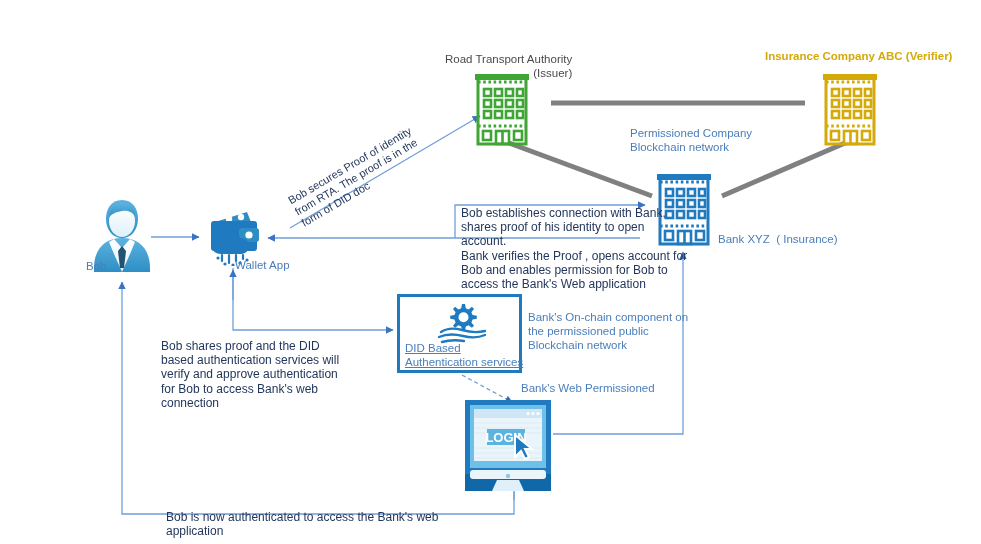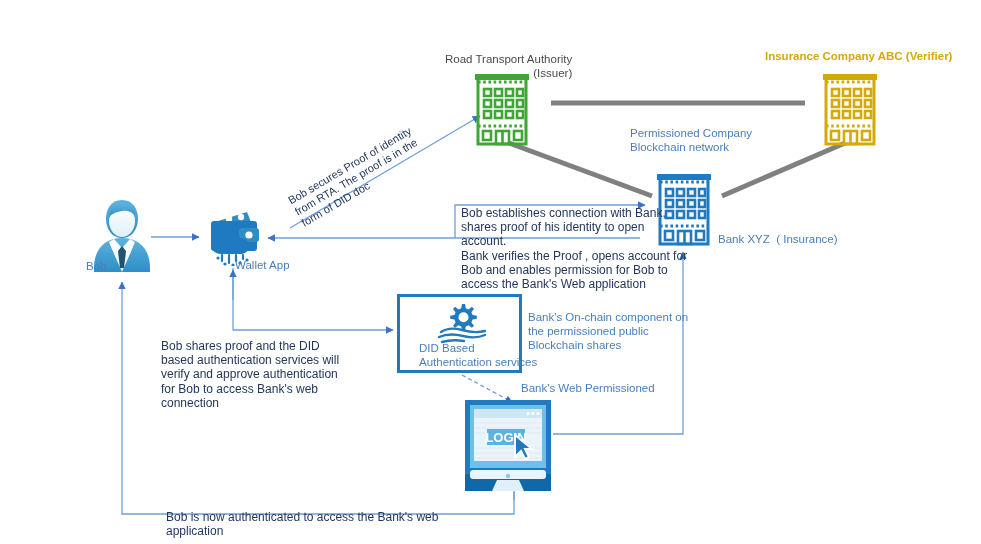--- a/index.html
+++ b/index.html
@@ -216,27 +216,27 @@
       <g fill="#1f7ac0">
         <path d="M29,3 L32,3 L32.8,7.2 L35.6,8.4 L38.9,5.8 L41,7.9 L38.4,11.2 L39.6,14 L43.8,14.8 L43.8,17.8 L39.6,18.6 L38.4,21.4 L41,24.7 L38.9,26.8 L35.6,24.2 L32.8,25.4 L32,29.6 L29,29.6 L28.2,25.4 L25.4,24.2 L22.1,26.8 L20,24.7 L22.6,21.4 L21.4,18.6 L17.2,17.8 L17.2,14.8 L21.4,14 L22.6,11.2 L20,7.9 L22.1,5.8 L25.4,8.4 L28.2,7.2 Z"></path>
         <circle cx="30.5" cy="16.3" r="5" fill="#fff"></circle>
       </g>
       <g fill="none" stroke="#1f7ac0" stroke-width="2.4" stroke-linecap="round">
         <path d="M8,31 C14,27 22,27 29,29 C36,31 44,32 52,30"></path>
         <path d="M6,36 C13,33 22,33 30,35 C38,37 45,37 52,34"></path>
         <path d="M9,41 C16,39 24,39 31,40"></path>
       </g>
     </svg>
-    <div class="lbl" style="left:19px;top:44px;color:#4a7ebb;">DID Based
+    <div class="lbl" style="left:5px;top:44px;color:#4a7ebb;text-decoration:underline;">DID Based
 Authentication services</div>
   </div>
 
   <div class="lbl" style="left:528px;top:310px;">Bank's On-chain component on
 the permissioned public
-Blockchain shares</div>
+Blockchain network</div>
 
   <div class="lbl" style="left:521px;top:381px;">Bank's Web Permissioned</div>
 
   <div class="icon-wrap" style="left:464px;top:399px;">
     <svg width="88" height="93" viewBox="0 0 88 93">
       <rect x="1" y="1" width="86" height="74" fill="#1f7ac0"></rect>
       <rect x="6" y="6" width="76" height="63" fill="#6fc0e8"></rect>
       <rect x="10" y="10" width="68" height="52" fill="#eaf5fb"></rect>
       <rect x="10" y="10" width="68" height="9" fill="#cfe7f5"></rect>
       <g fill="#ffffff">

